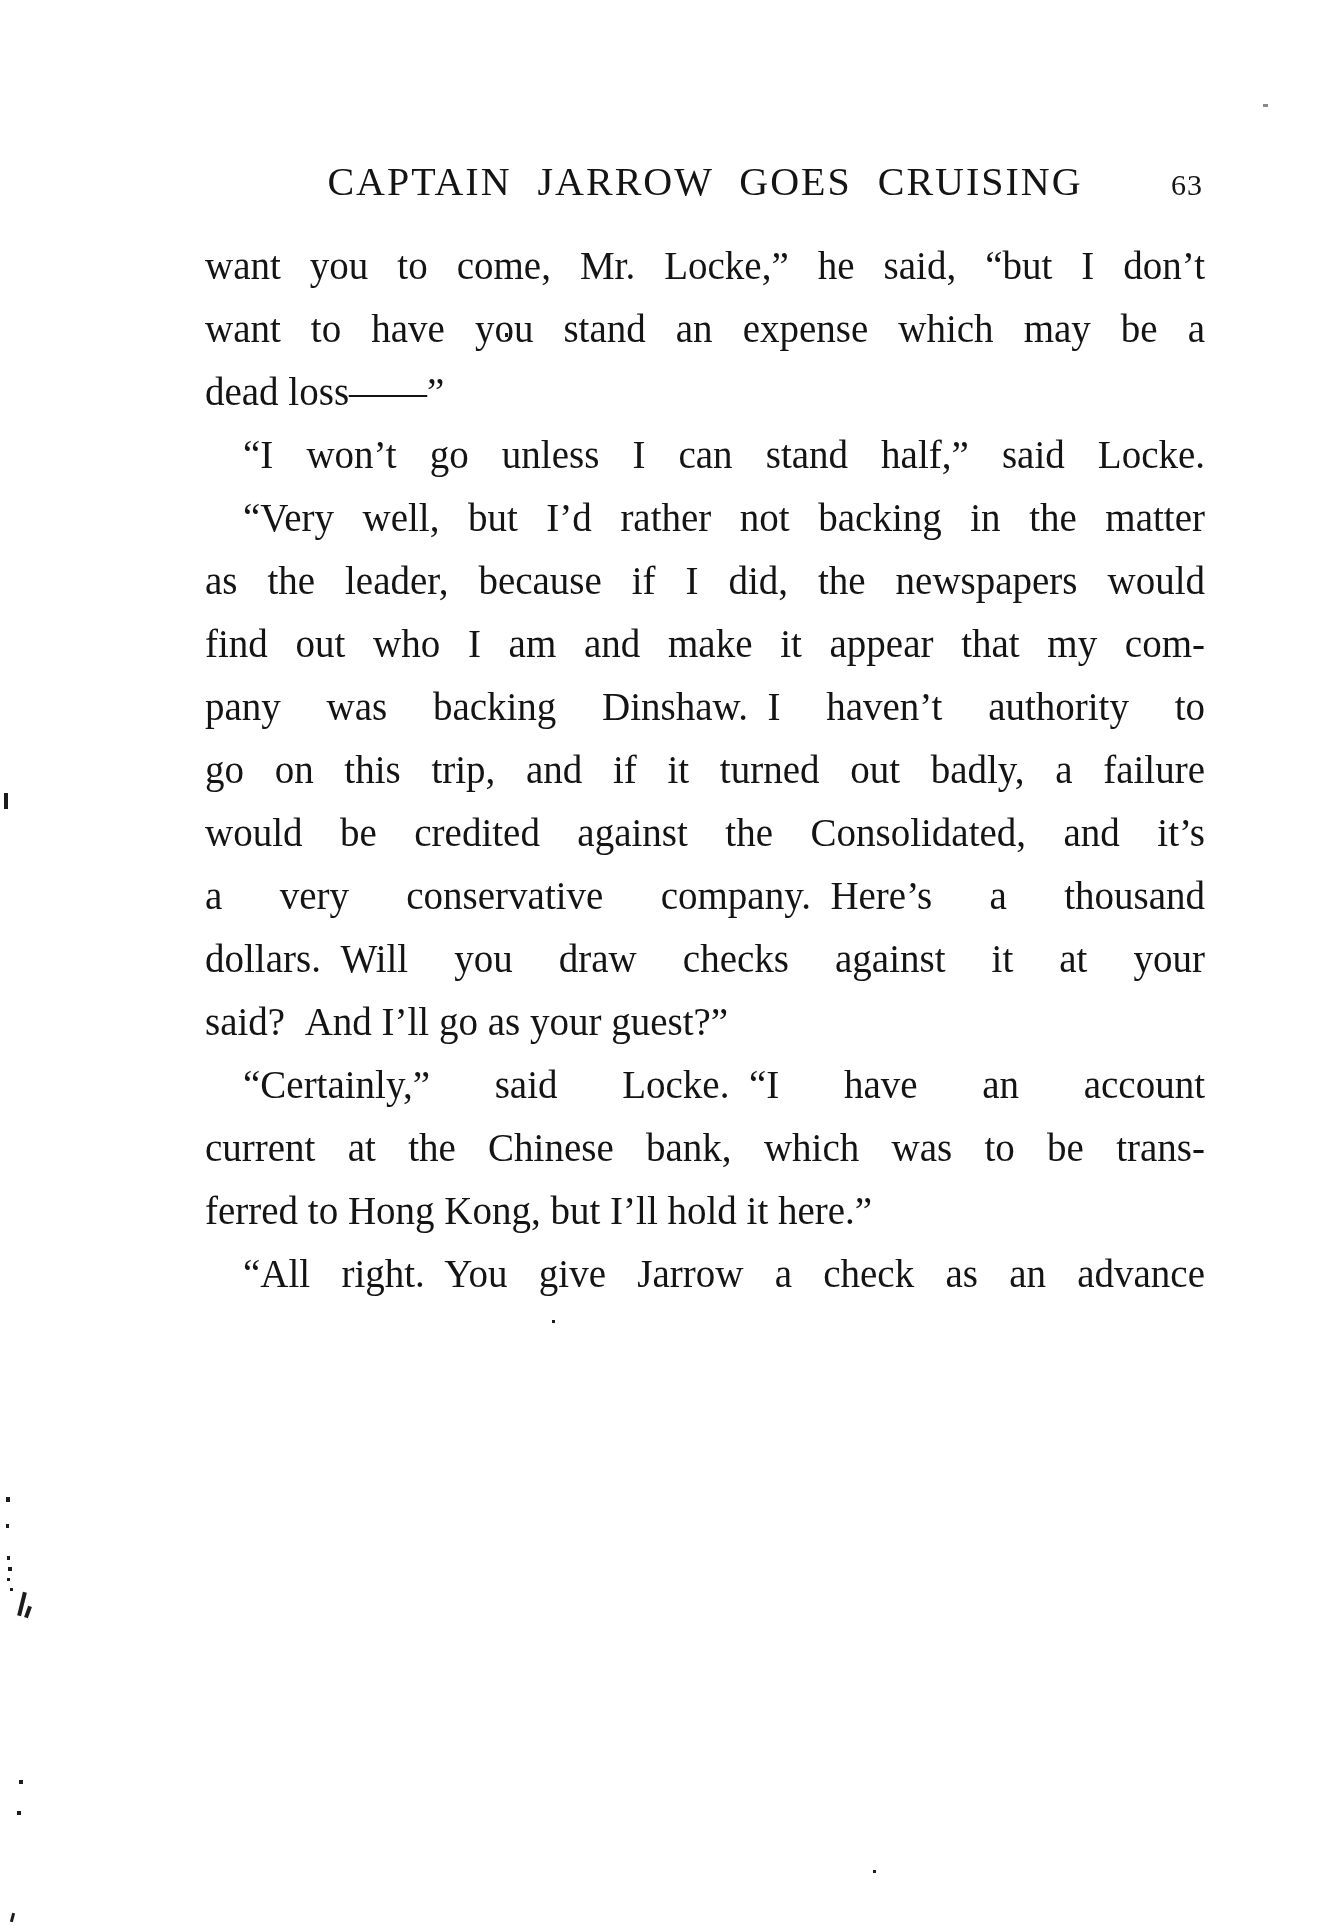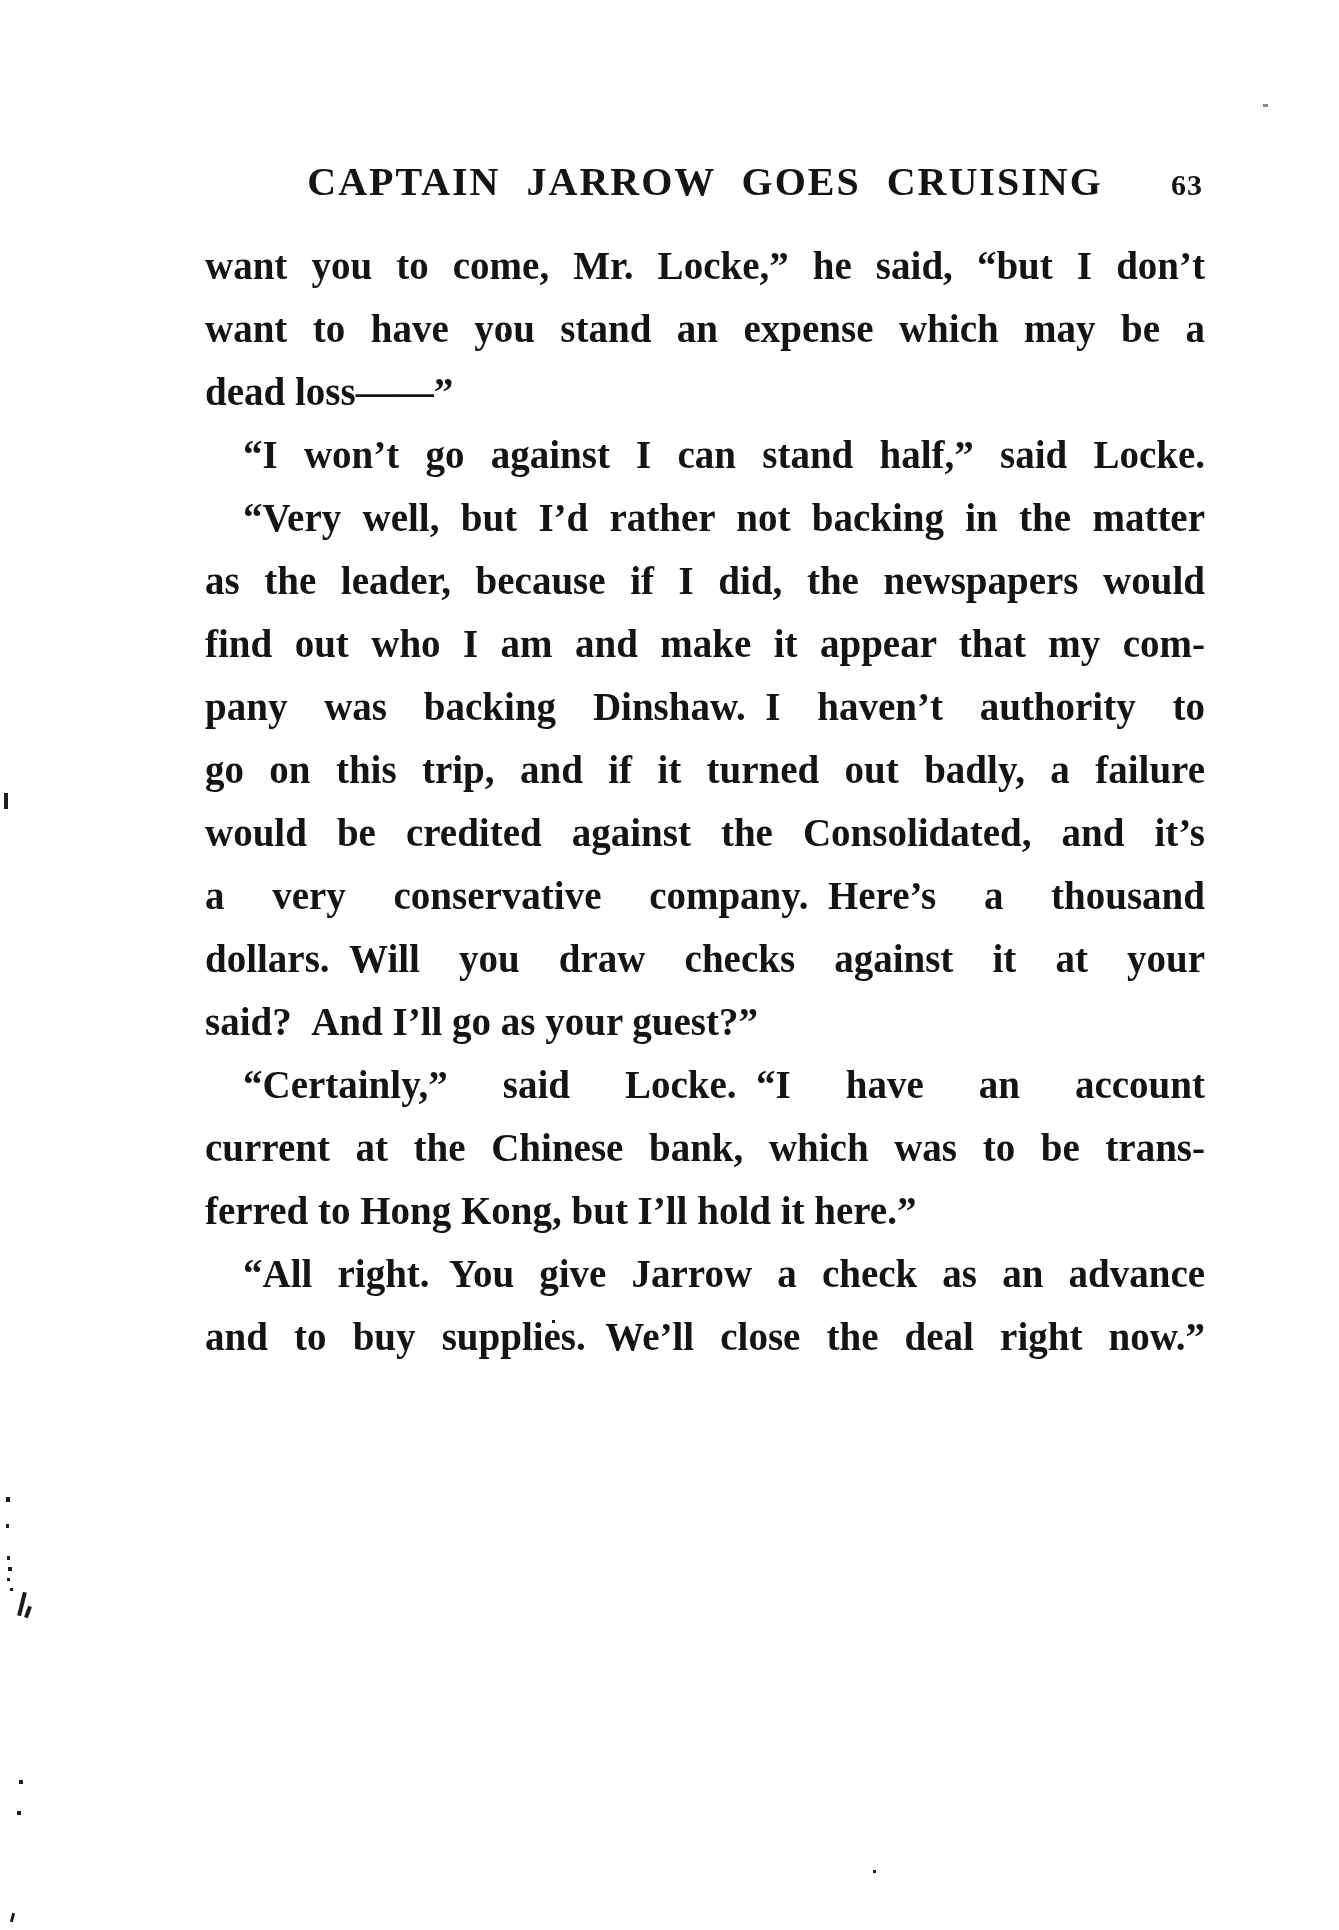--- a/index.html
+++ b/index.html
@@ -8,21 +8,20 @@
     background: #ffffff;
   }
   .page {
     position: relative;
     width: 1339px;
     height: 1930px;
     background: #ffffff;
     overflow: hidden;
     font-family: "Liberation Serif", "DejaVu Serif", serif;
     color: #141414;
-    font-weight: bold;
   }
   
   .header {
     position: absolute;
     left: 205px;
     top: 160px;
     width: 1000px;
     height: 48px;
     font-size: 40px;
     line-height: 44px;
@@ -72,35 +71,34 @@
 
   <div class="header">
     <span class="title">CAPTAIN JARROW GOES CRUISING</span>
     <span class="pagenum">63</span>
   </div>
 
   <div class="text-block">
       <div class="line j">want you to come, Mr. Locke,” he said, “but I don’t</div>
       <div class="line j">want to have you stand an expense which may be a</div>
       <div class="line">dead loss——”</div>
-      <div class="line j indent">“I won’t go against I can stand half,” said Locke.</div>
+      <div class="line j indent">“I won’t go unless I can stand half,” said Locke.</div>
       <div class="line j indent">“Very well, but I’d rather not backing in the matter</div>
       <div class="line j">as the leader, because if I did, the newspapers would</div>
       <div class="line j">find out who I am and make it appear that my com-</div>
       <div class="line j">pany was backing Dinshaw. I haven’t authority to</div>
       <div class="line j">go on this trip, and if it turned out badly, a failure</div>
       <div class="line j">would be credited against the Consolidated, and it’s</div>
       <div class="line j">a very conservative company. Here’s a thousand</div>
       <div class="line j">dollars. Will you draw checks against it at your</div>
       <div class="line">said? And I’ll go as your guest?”</div>
       <div class="line j indent">“Certainly,” said Locke. “I have an account</div>
       <div class="line j">current at the Chinese bank, which was to be trans-</div>
       <div class="line">ferred to Hong Kong, but I’ll hold it here.”</div>
       <div class="line j indent">“All right. You give Jarrow a check as an advance</div>
-      <div class="line j">and to buy supplies. We’ll close the deal right now.”</div>
     </div>
 
   <div class="art" style="left:4px;top:793px;width:4px;height:16px;"></div>
   <div class="art" style="left:6px;top:1497px;width:4px;height:5px;"></div>
   <div class="art" style="left:6px;top:1524px;width:3px;height:4px;"></div>
   <div class="art" style="left:7px;top:1556px;width:3px;height:4px;"></div>
   <div class="art" style="left:8px;top:1567px;width:4px;height:4px;"></div>
   <div class="art" style="left:7px;top:1578px;width:3px;height:3px;"></div>
   <div class="art" style="left:10px;top:1588px;width:3px;height:3px;"></div>
   <div class="art" style="left:20px;top:1592px;width:4px;height:24px;transform:rotate(14deg);"></div>

